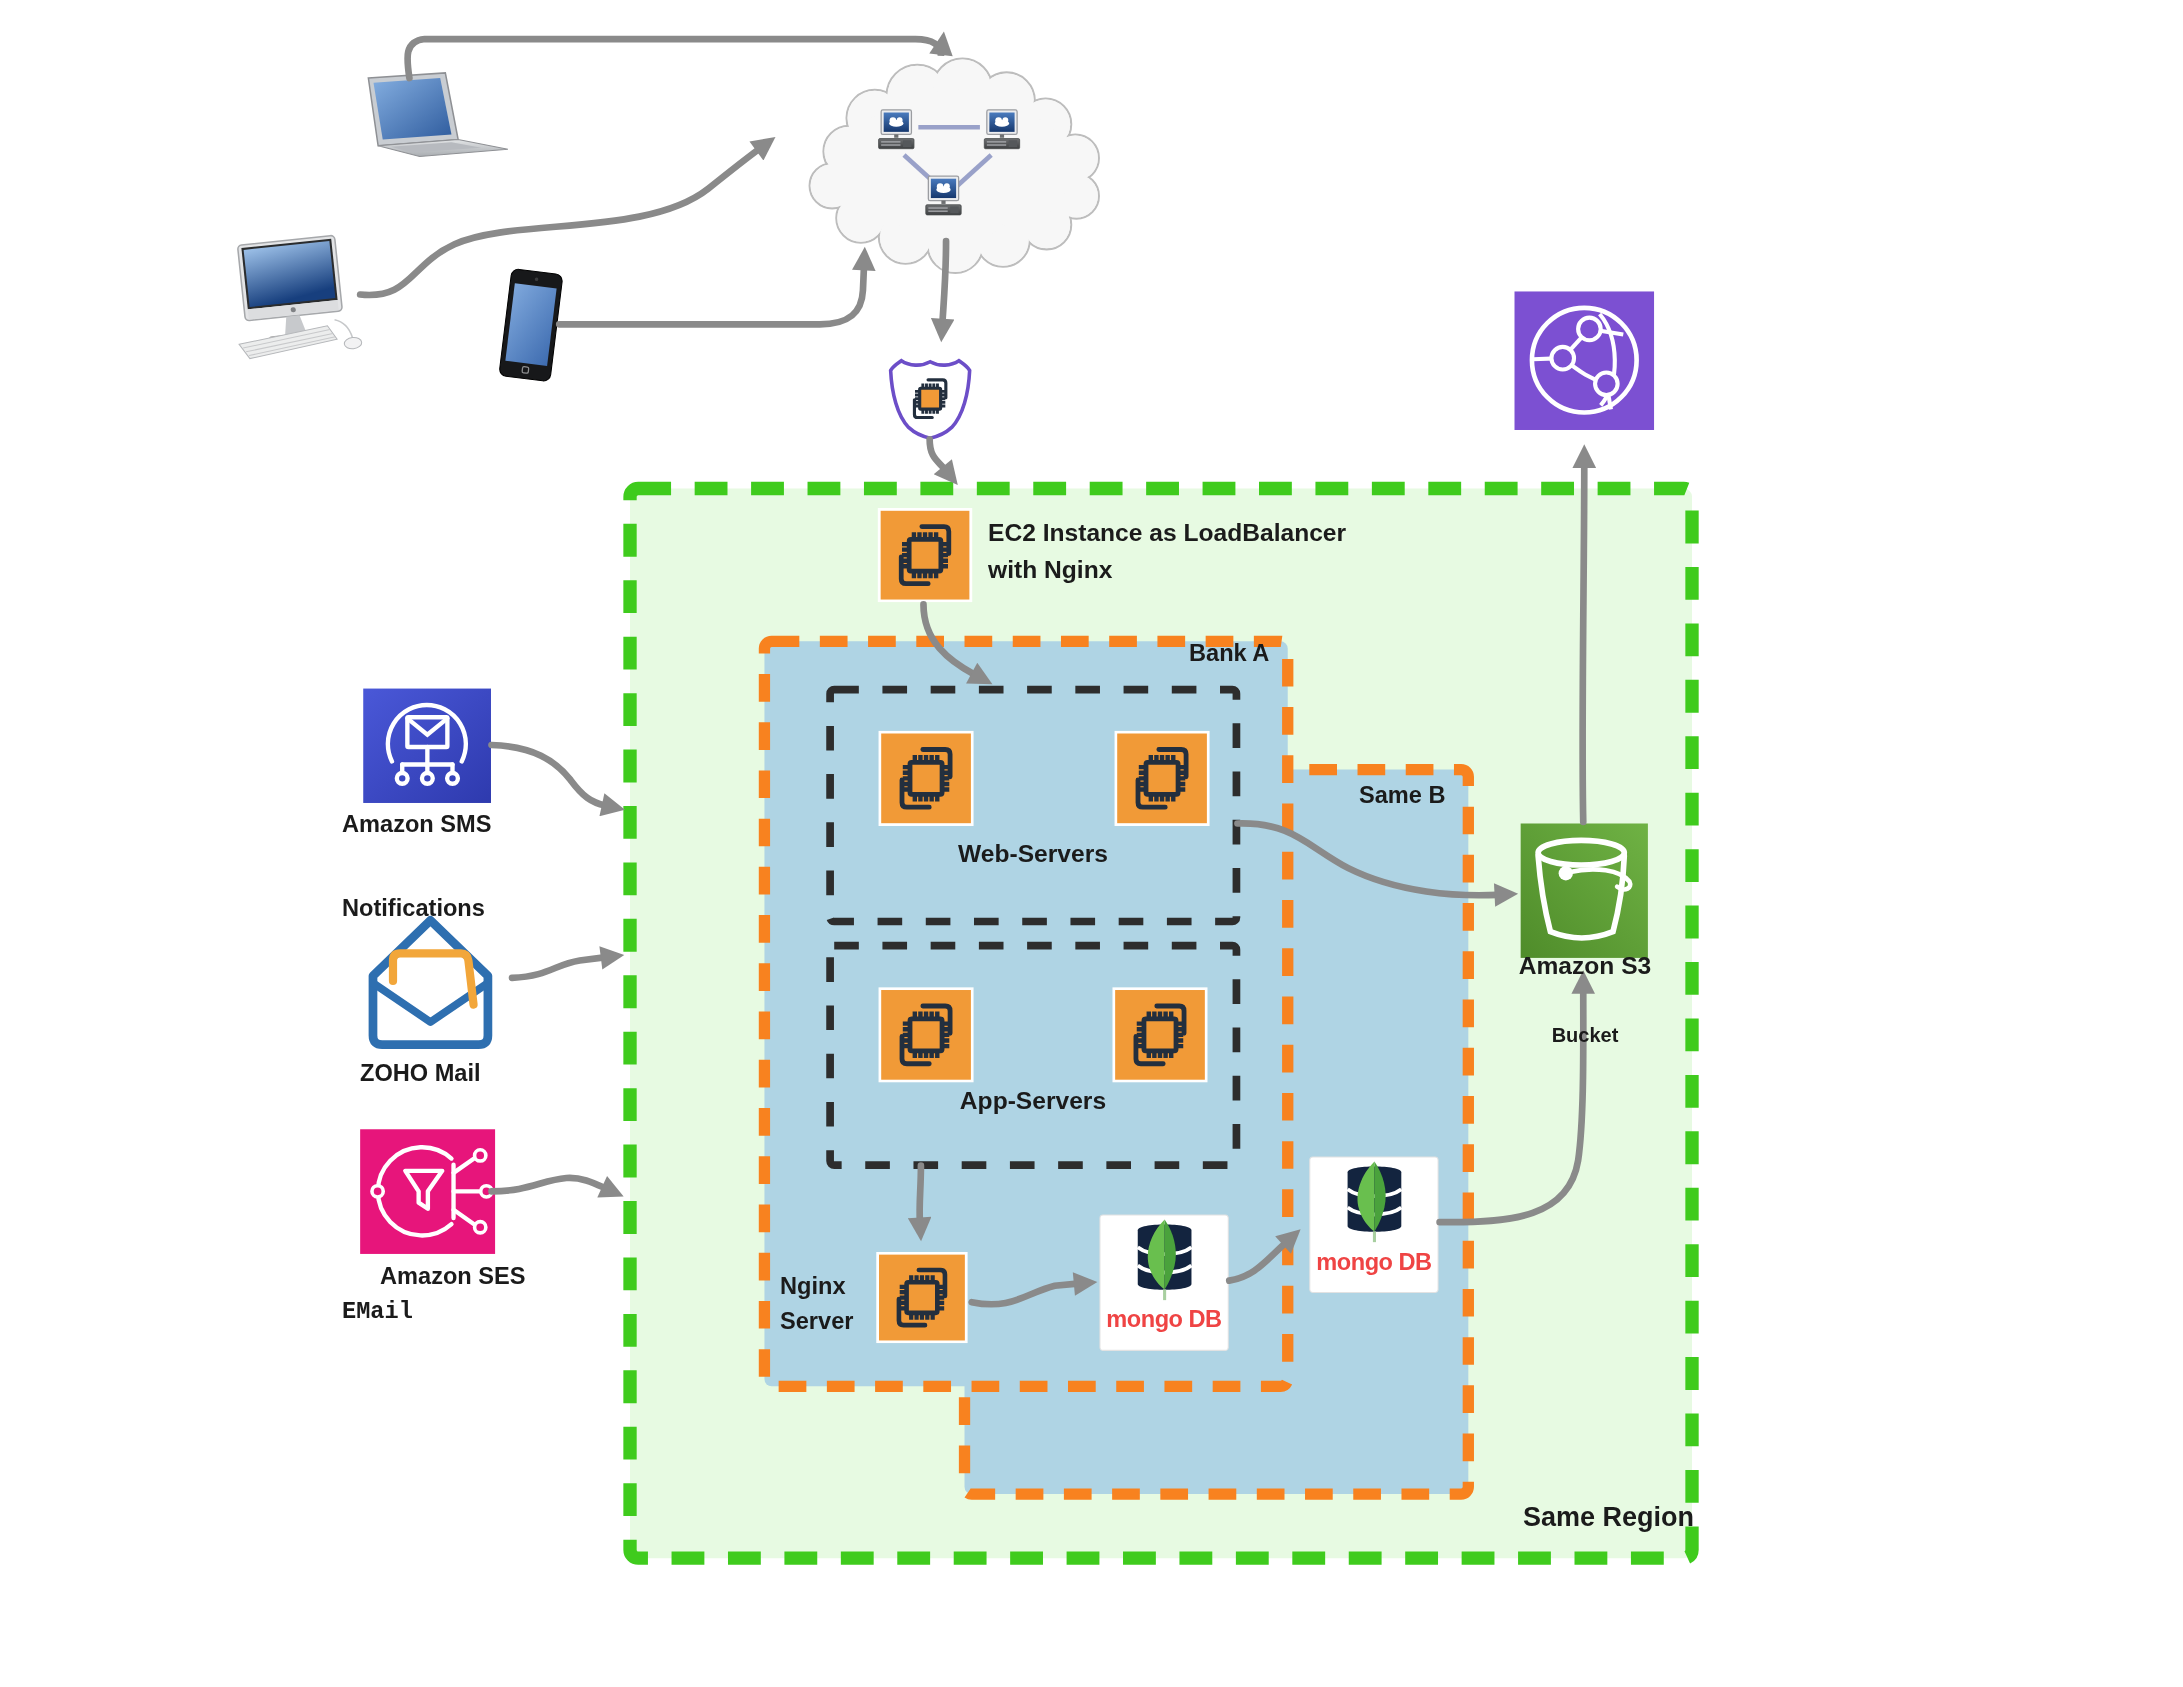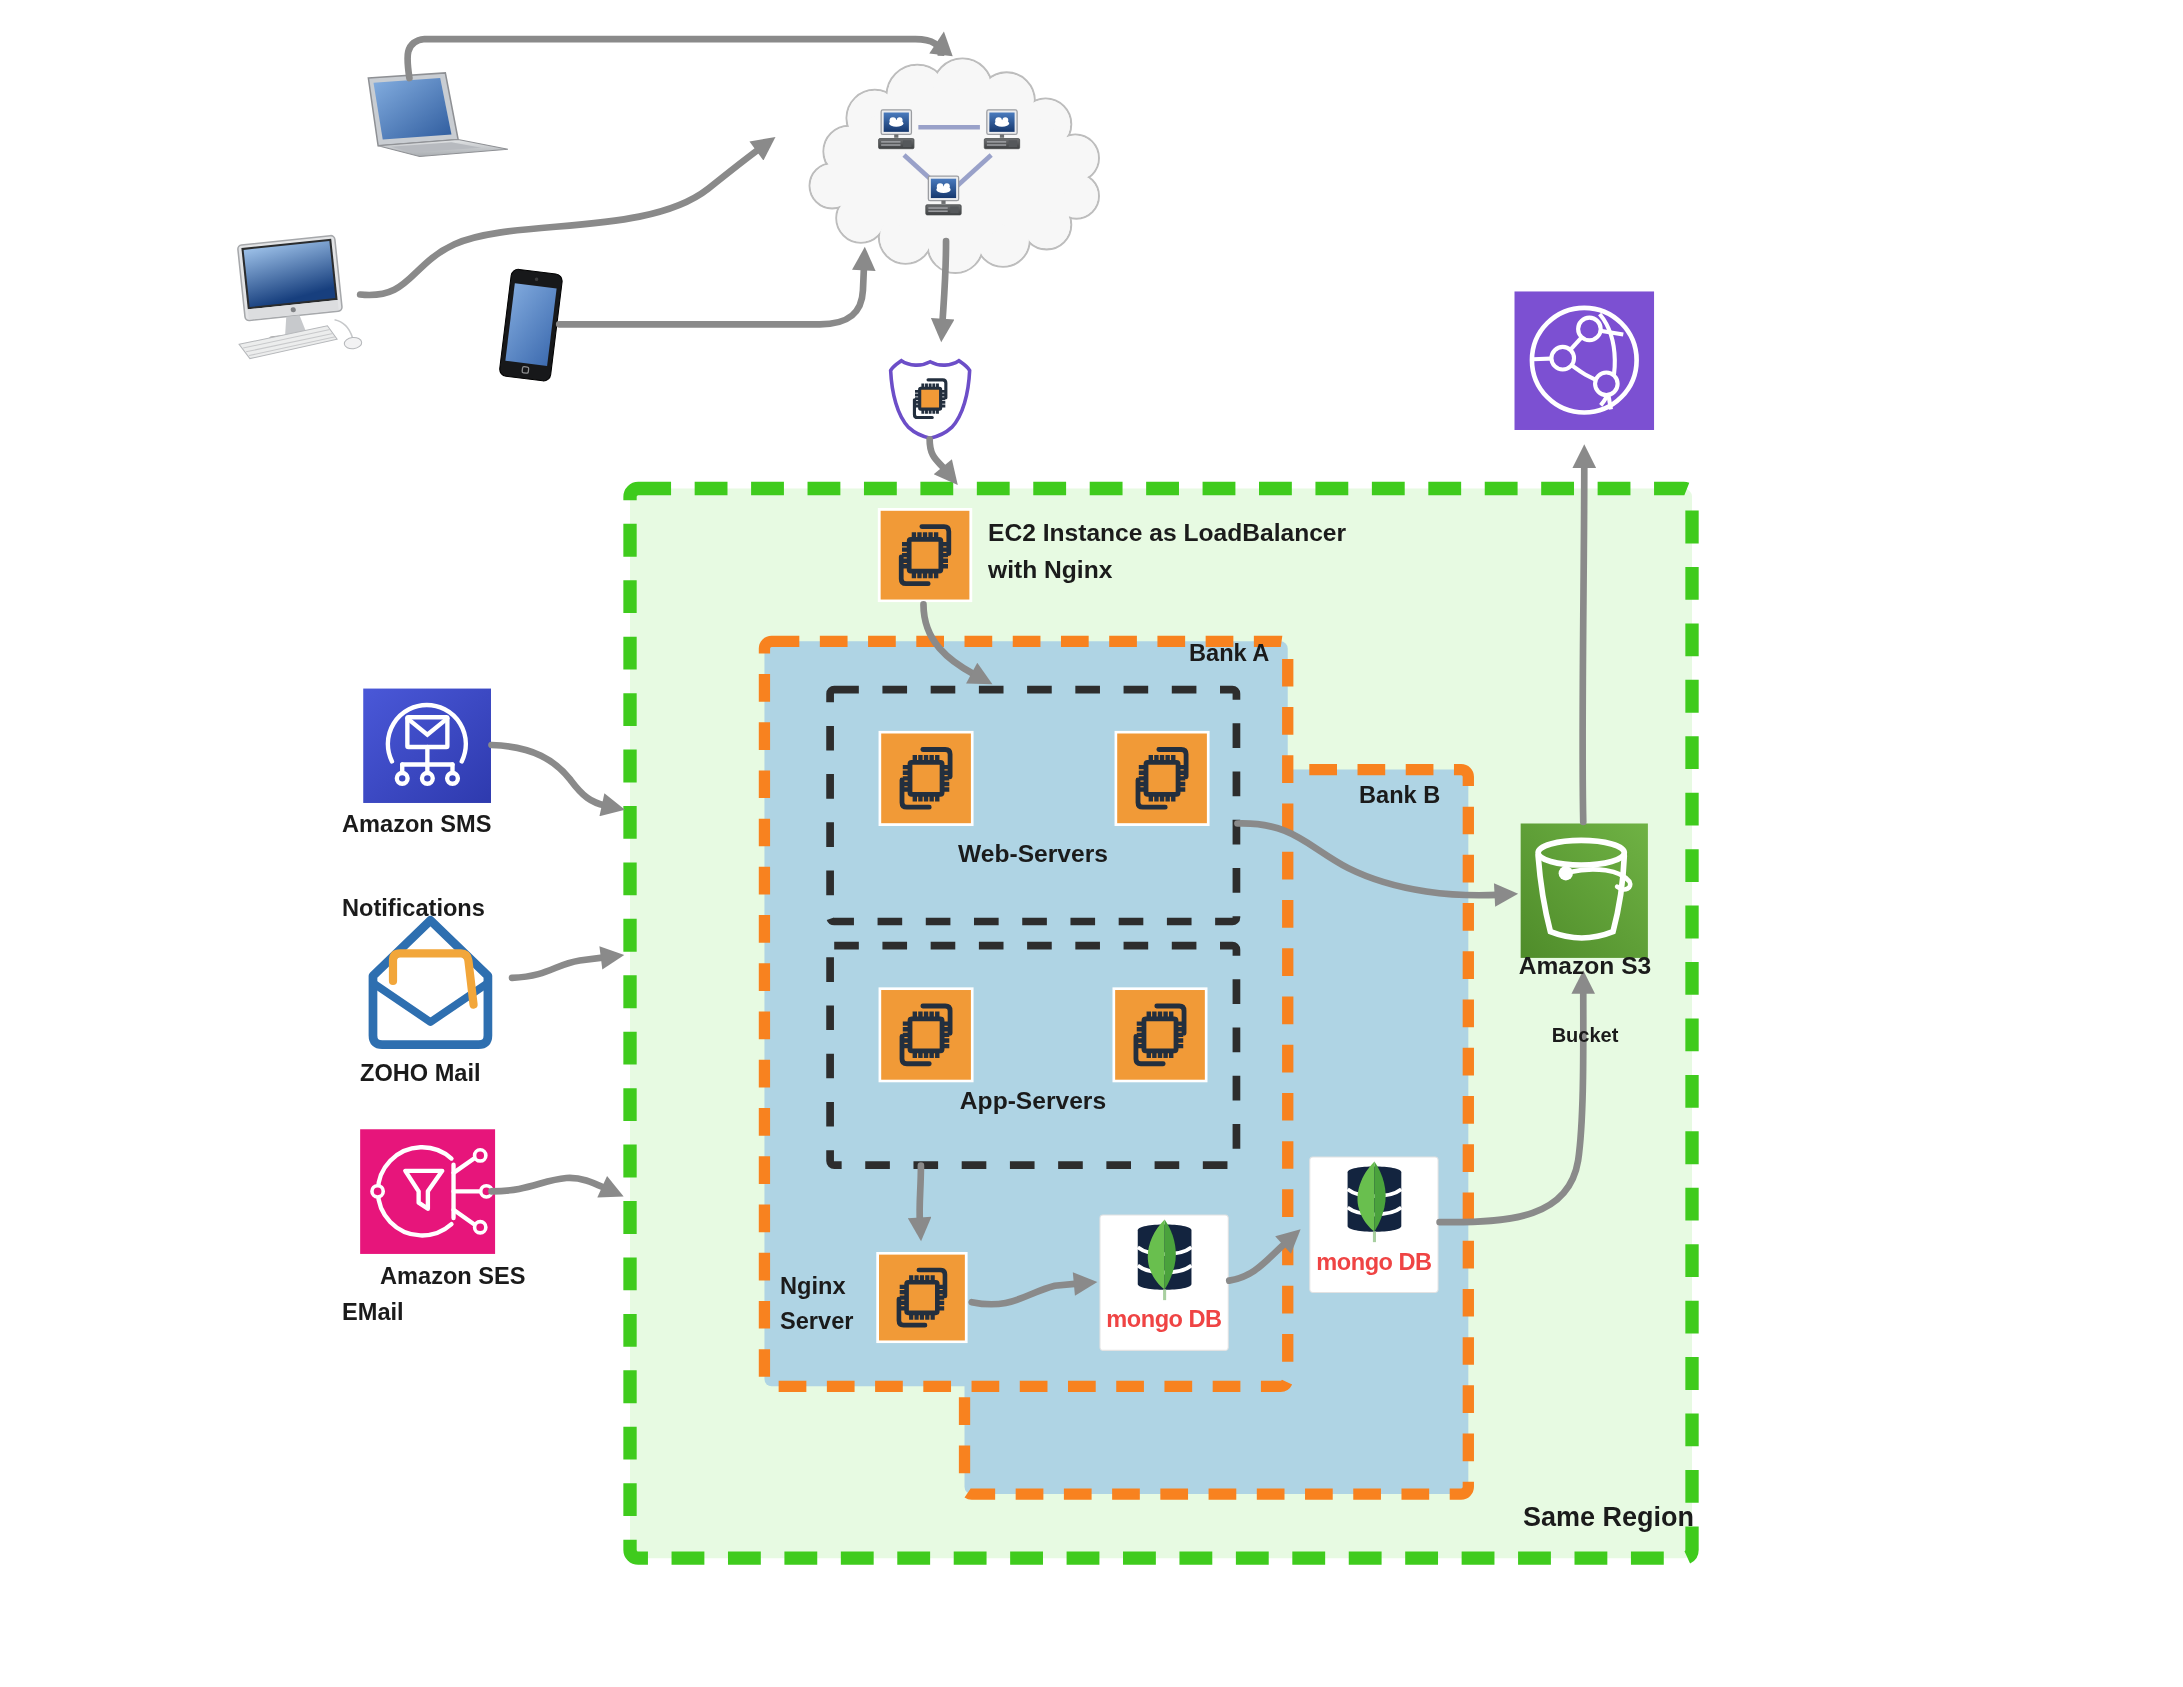--- a/index.html
+++ b/index.html
@@ -297,21 +297,21 @@
     <path d="M 958 1452 C 1040 1455 1082 1482 1112 1520 C 1136 1552 1152 1564 1180 1570" marker-end="url(#ah)"></path>
     <path d="M 998 1906 C 1072 1902 1080 1880 1130 1872 L 1178 1866" marker-end="url(#ah)"></path>
     <path d="M 958 2322 C 1030 2322 1056 2300 1104 2296 C 1134 2294 1158 2306 1180 2316" marker-end="url(#ah)"></path>
   </g>
 </svg>
 
 <div class="lbl" style="left:988px;top:520px;font-size:24.6px;">EC2 Instance as LoadBalancer</div>
 <div class="lbl" style="left:988px;top:557px;font-size:24.6px;">with Nginx</div>
 
 <div class="lbl" style="left:1189px;top:641px;font-size:23.6px;">Bank A</div>
-<div class="lbl" style="left:1359px;top:783px;font-size:23.6px;">Bank B</div>
+<div class="lbl" style="left:1359px;top:783px;font-size:23.6px;">Same B</div>
 
 <div class="lbl c" style="left:830px;top:841px;width:406px;font-size:24.6px;">Web-Servers</div>
 <div class="lbl c" style="left:830px;top:1088px;width:406px;font-size:24.6px;">App-Servers</div>
 
 <div class="lbl" style="left:780px;top:1274px;font-size:23.6px;">Nginx</div>
 <div class="lbl" style="left:780px;top:1309px;font-size:23.6px;">Server</div>
 
 <div class="lbl c mongoTxt" style="left:1100px;top:1307px;width:128px;">mongo DB</div>
 <div class="lbl c mongoTxt" style="left:1310px;top:1250px;width:128px;">mongo DB</div>
 
@@ -319,16 +319,16 @@
 <div class="lbl c" style="left:1508px;top:1025px;width:154px;font-size:20px;">Bucket</div>
 
 <div class="lbl" style="left:1478px;top:1503px;width:216px;font-size:27px;text-align:right;">Same Region</div>
 
 <div class="lbl" style="left:342px;top:812px;font-size:23.6px;">Amazon SMS</div>
 <div class="lbl" style="left:342px;top:848px;font-size:23.6px;margin-top:48px;">Notifications</div>
 
 <div class="lbl" style="left:360px;top:1061px;font-size:23.6px;">ZOHO Mail</div>
 
 <div class="lbl" style="left:342px;top:1264px;font-size:23.6px;margin-left:38px;">Amazon SES</div>
-<div class="lbl" style="left:342px;top:1300px;font-size:23.6px;">EMail</div>
+<div class="lbl" style="left:342px;top:1300px;font-size:23.6px;font-family:Liberation Mono, monospace;">EMail</div>
 
 </div>
 
 
 </body></html>

